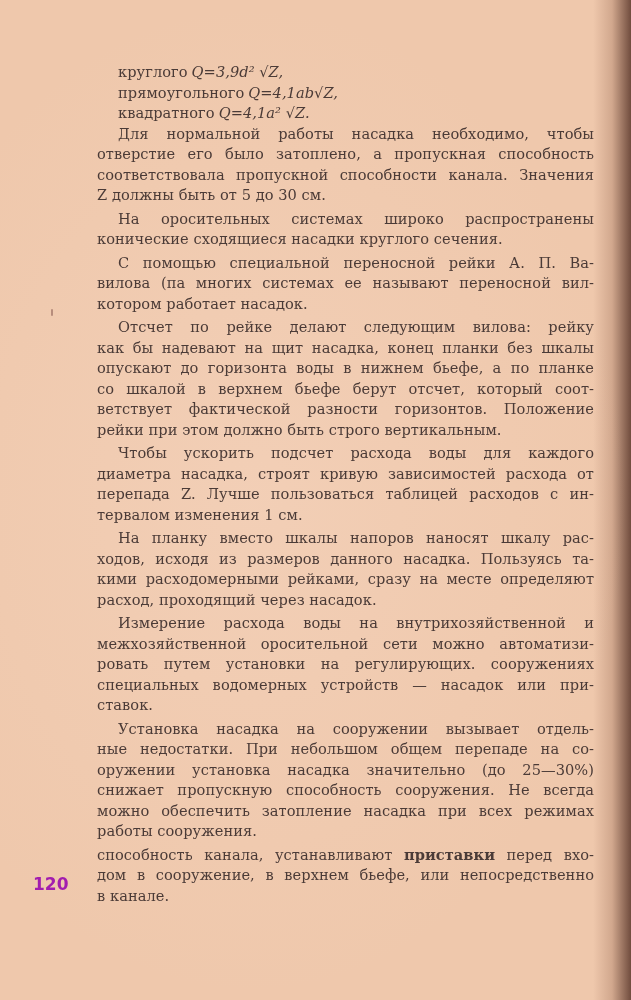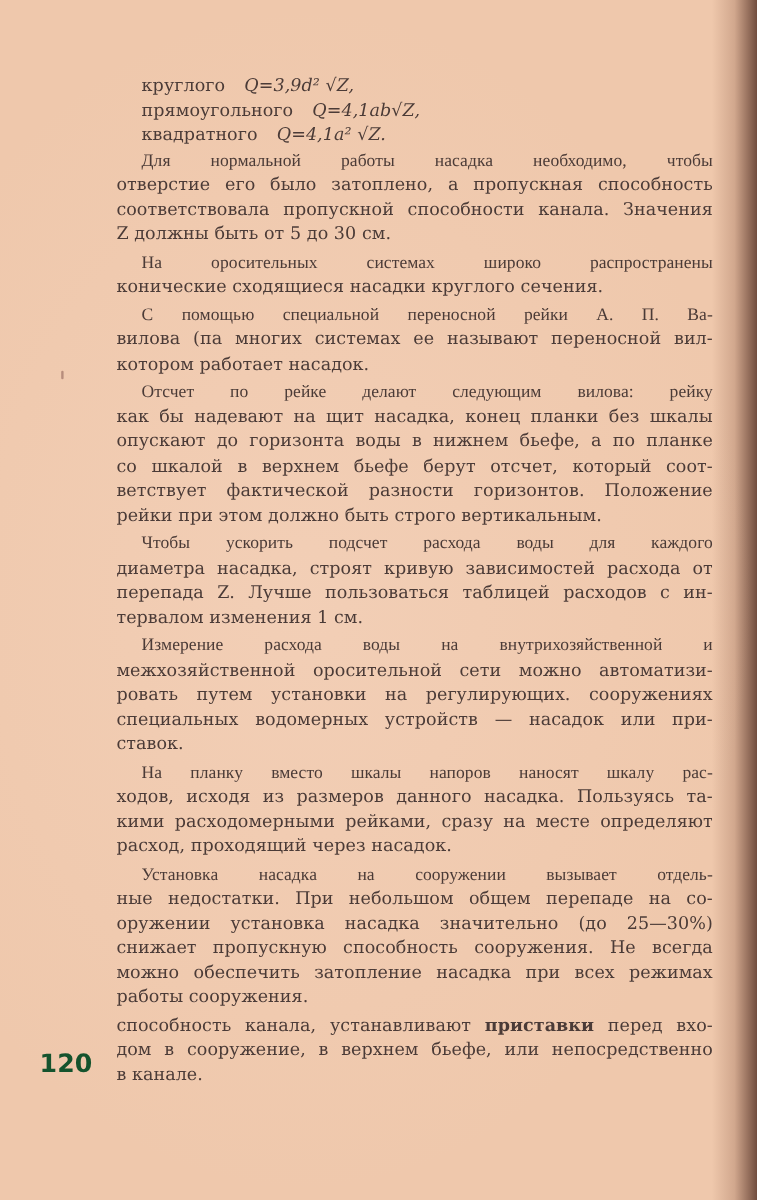--- a/index.html
+++ b/index.html
@@ -19,34 +19,34 @@
     .text-block {
       position: absolute;
       left: 97px;
       width: 497px;
       top: 62px;
       font-size: 14.6px;
       line-height: 20.5px;
       letter-spacing: 0.05px;
     }
     .formula-line { padding-left: 21px; white-space: nowrap; }
-    .formula-line .math { font-family: "DejaVu Serif", serif; font-style: italic; margin-left: 16px; }
+    .formula-line .math { font-family: "DejaVu Serif", serif; font-style: italic; margin-left: 4px; }
     .para { text-align: justify; text-indent: 21px; margin: 0; }
     .para + .para { margin-top: 3px; }
     .line { display: block; text-align: justify; text-align-last: justify; white-space: nowrap; }
     .line.last { text-align-last: left; }
-    .line.indent { padding-left: 21px; font-family: Liberation Serif, serif; }
+    .line.indent { padding-left: 21px; }
     .bold { font-weight: bold; }
     .page-number {
       position: absolute;
       left: 33px; top: 874px;
       font-family: "DejaVu Sans", "Liberation Sans", sans-serif;
       font-weight: bold;
-      font-size: 21px;
-      color: #14532d;
+      font-size: 17px;
+      color: #a21caf;
     }
     .speck { position: absolute; left: 51px; top: 309px; width: 2px; height: 7px; background: #b78d7c; border-radius: 1px; }
   </style>
 </head>
 <body>
 
 <div class="page-bg"></div>
 <div class="speck"></div>
 
 <div class="text-block">
@@ -89,32 +89,32 @@
   </div>
 
   <div class="para" style="text-indent:0">
     <span class="line indent">Чтобы ускорить подсчет расхода воды для каждого</span>
     <span class="line">диаметра насадка, строят кривую зависимостей расхода от</span>
     <span class="line">перепада Z. Лучше пользоваться таблицей расходов с ин-</span>
     <span class="line last">тервалом изменения 1 см.</span>
   </div>
 
   <div class="para" style="text-indent:0">
+    <span class="line indent">На планку вместо шкалы напоров наносят шкалу рас-</span>
+    <span class="line">ходов, исходя из размеров данного насадка. Пользуясь та-</span>
+    <span class="line">кими расходомерными рейками, сразу на месте определяют</span>
+    <span class="line last">расход, проходящий через насадок.</span>
+  </div>
+
+  <div class="para" style="text-indent:0">
     <span class="line indent">Измерение расхода воды на внутрихозяйственной и</span>
     <span class="line">межхозяйственной оросительной сети можно автоматизи-</span>
     <span class="line">ровать путем установки на регулирующих. сооружениях</span>
     <span class="line">специальных водомерных устройств — насадок или при-</span>
     <span class="line last">ставок.</span>
-  </div>
-
-  <div class="para" style="text-indent:0">
-    <span class="line indent">На планку вместо шкалы напоров наносят шкалу рас-</span>
-    <span class="line">ходов, исходя из размеров данного насадка. Пользуясь та-</span>
-    <span class="line">кими расходомерными рейками, сразу на месте определяют</span>
-    <span class="line last">расход, проходящий через насадок.</span>
   </div>
 
   <div class="para" style="text-indent:0">
     <span class="line indent">Установка насадка на сооружении вызывает отдель-</span>
     <span class="line">ные недостатки. При небольшом общем перепаде на со-</span>
     <span class="line">оружении установка насадка значительно (до 25—30%)</span>
     <span class="line">снижает пропускную способность сооружения. Не всегда</span>
     <span class="line">можно обеспечить затопление насадка при всех режимах</span>
     <span class="line last">работы сооружения.</span>
   </div>

